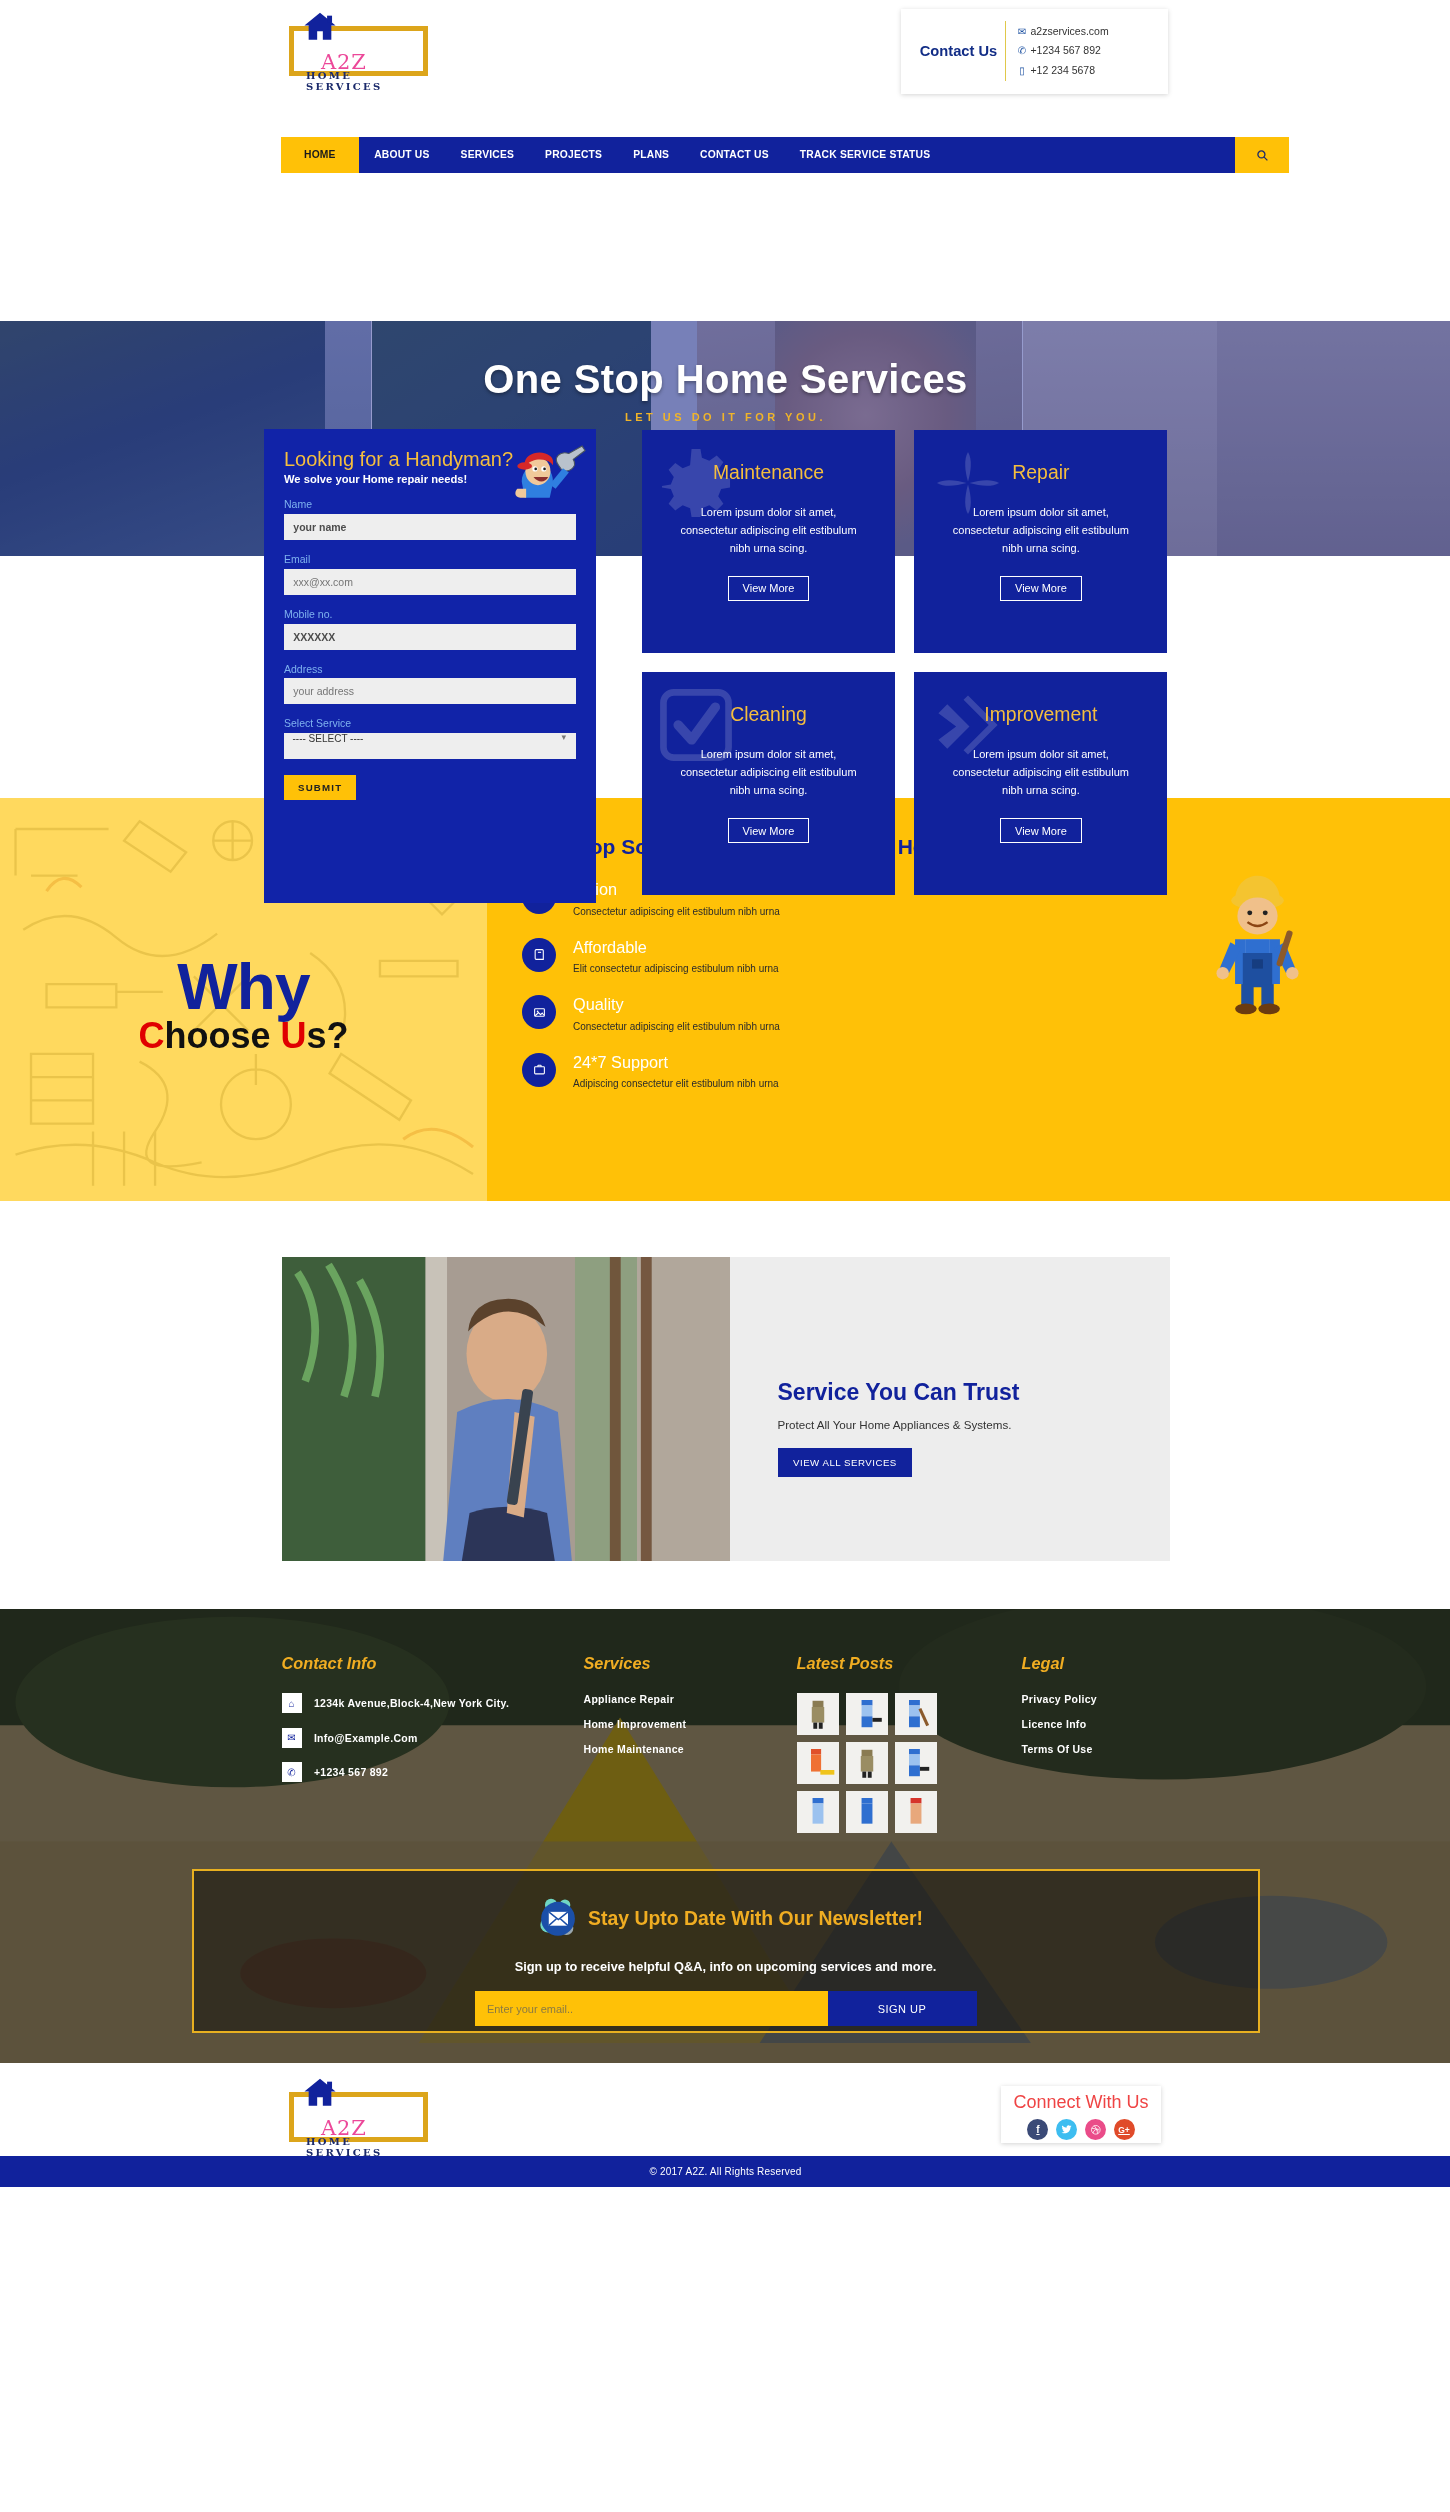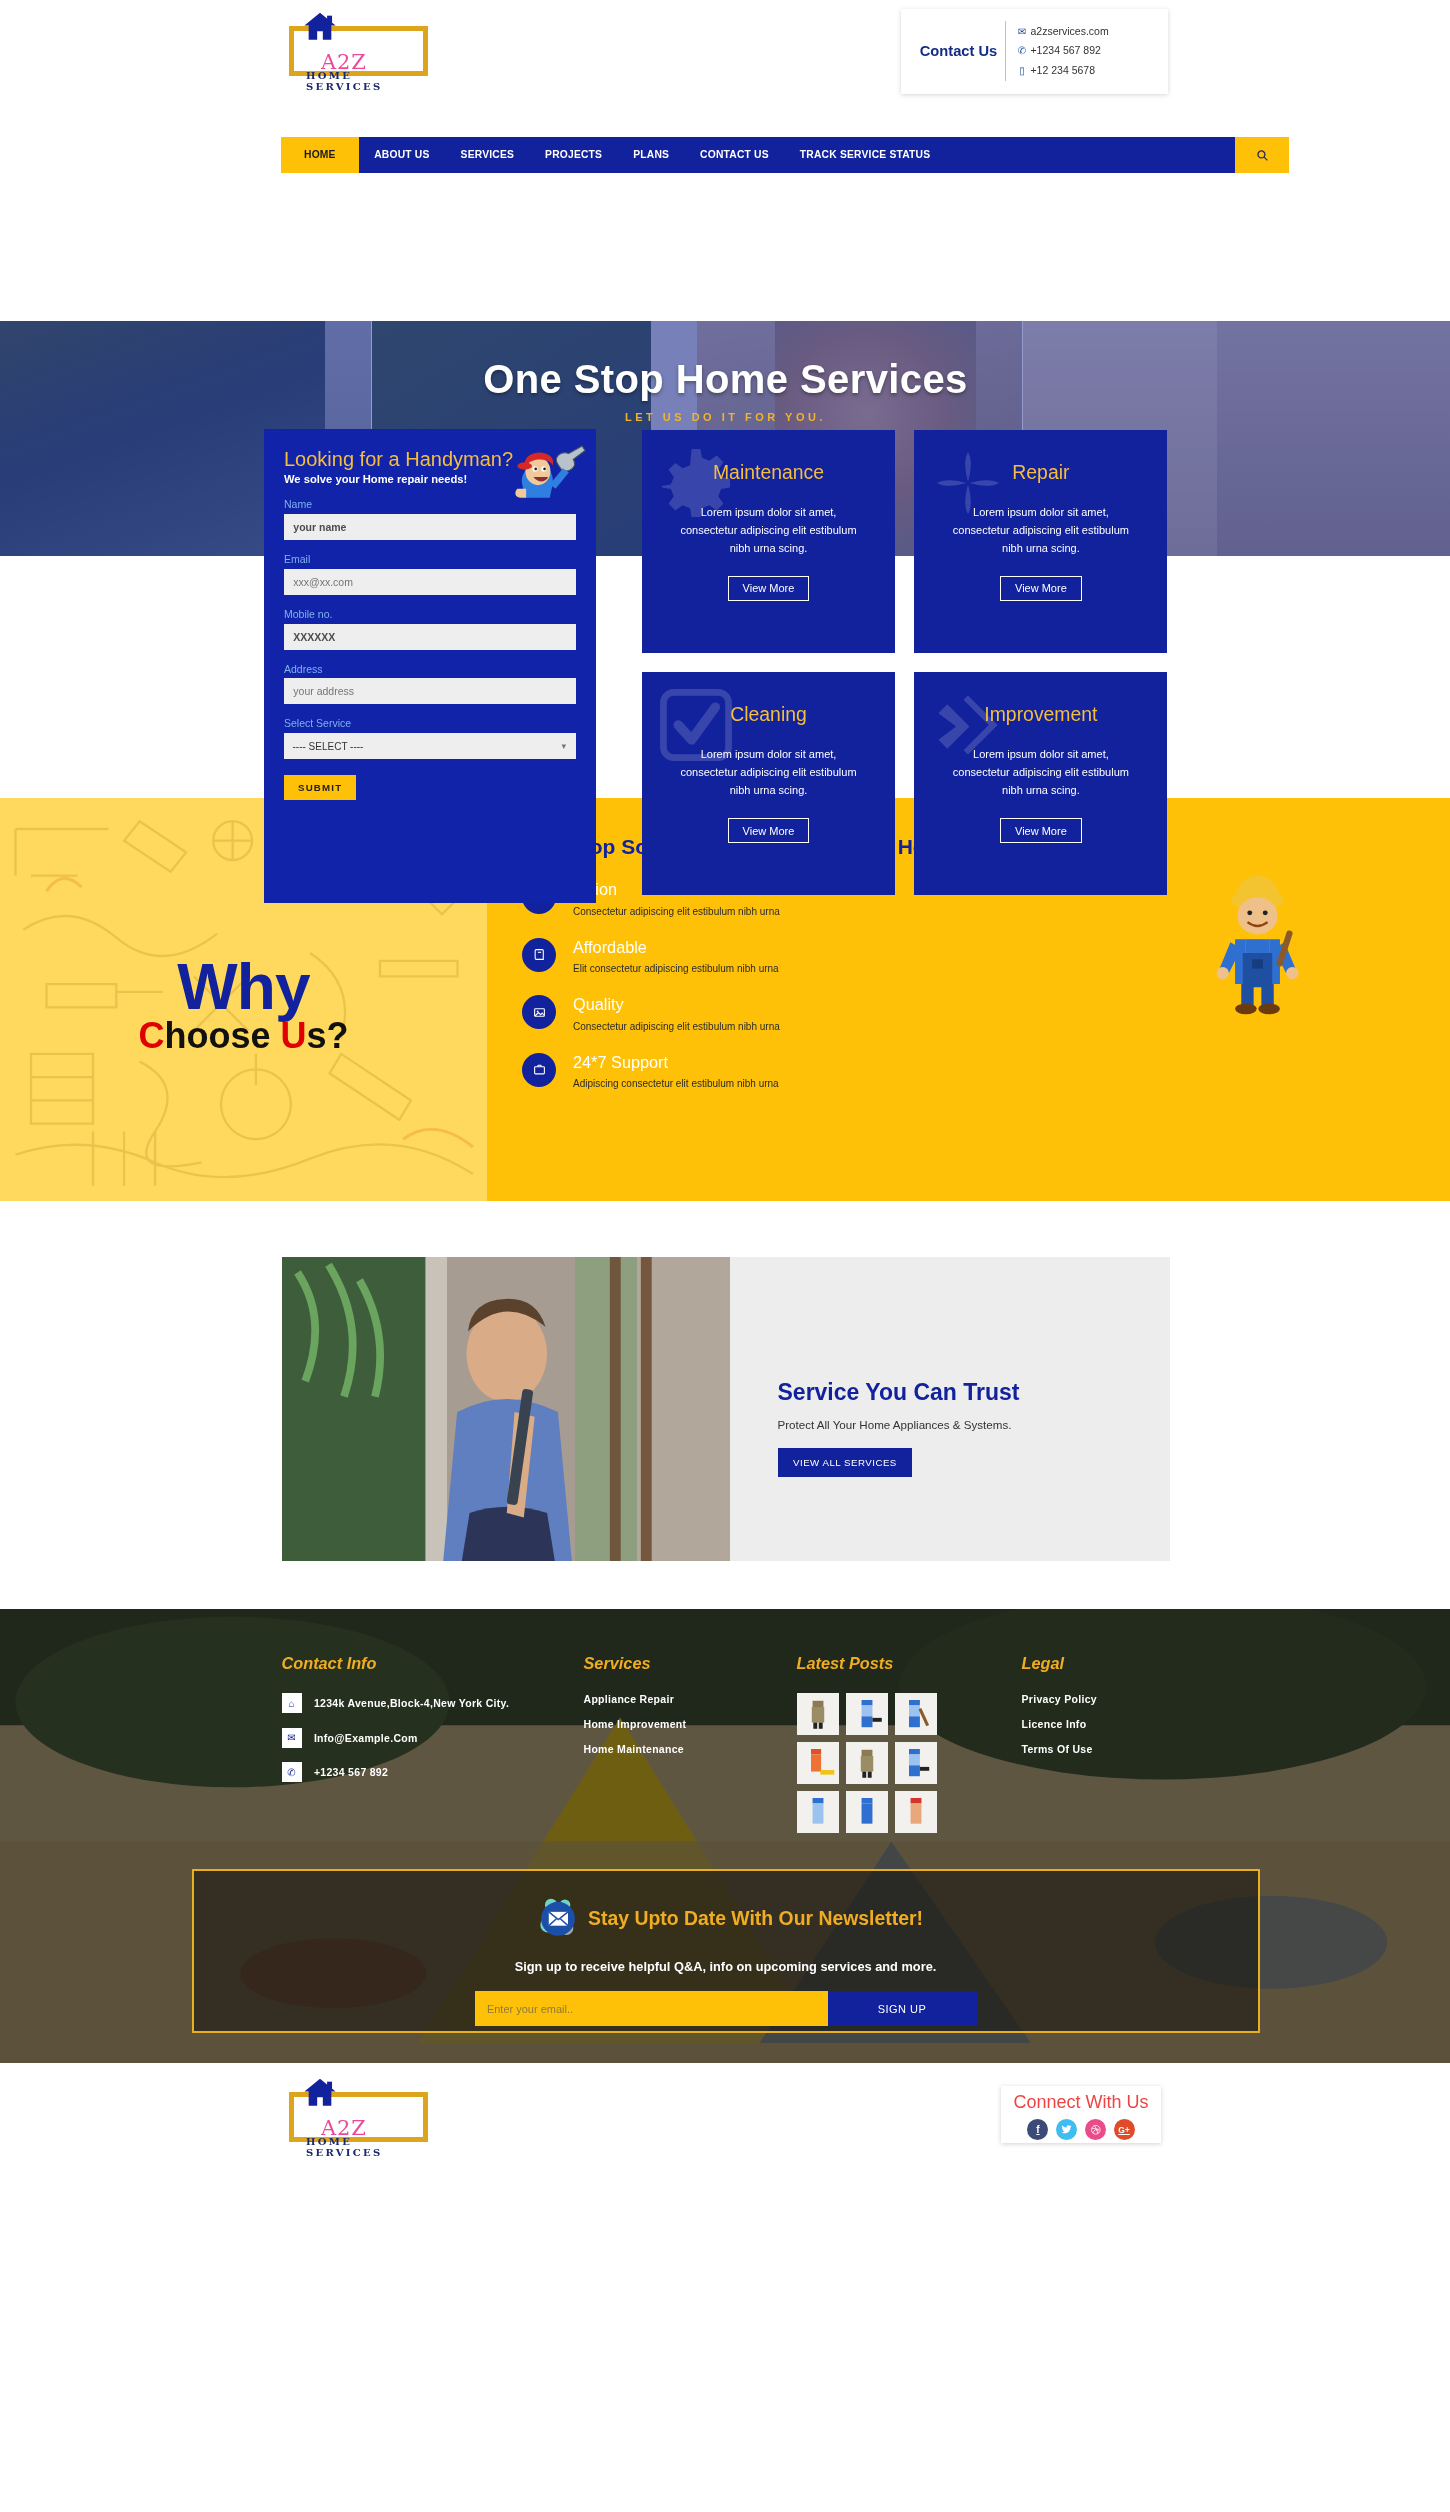--- a/index.html
+++ b/index.html
@@ -82,21 +82,21 @@
   }
   .form-title { color: #f5be3e; font-size: 20px; font-weight: normal; }
   .form-tagline { color: #fff; font-size: 11.2px; font-weight: bold; margin-top: 2.3px; }
   .field-label { color: #7fb2ef; font-size: 10.5px; margin-top: 13px; margin-bottom: 3.9px; }
   .field-input {
     width: 100%; height: 26px; background: #eeeeee; border: 0; outline: none;
     padding: 0 9.3px; font-size: 10.5px; color: #555; font-family: "Liberation Sans", sans-serif;
   }
   .field-input.bold { font-weight: bold; color: #4c4c4c; }
   .select-box {
-    width: 100%; height: 26px; background: #eeeeee; display: flex; align-items: center;
+    width: 100%; height: 26px; background: #eeeeee; display: flex; align-items: flex-start;
     justify-content: space-between; padding: 0 8.5px; font-size: 10px; color: #333;
   }
   .select-box .caret { color: #777; font-size: 7.7px; }
   .submit-btn {
     margin-top: 15.5px; background: #ffc107; border: 0; color: #222; font-weight: bold;
     font-size: 9.7px; letter-spacing: 1.2px; padding: 7px 14px; cursor: pointer;
     font-family: "Liberation Sans", sans-serif;
   }
   .handyman { position: absolute; right: 7.7px; top: 14px; width: 81px; height: 85px; }
 
@@ -659,14 +659,15 @@
           <svg width="11.6" height="11.6" viewBox="0 0 24 24" fill="none" stroke="#fff" stroke-width="1.6">
               <circle cx="12" cy="12" r="9"></circle>
               <path d="M4 9q9-1 14 6 M6 19q3-10 13-8 M9 3.5q6 6 7 17"></path>
             </svg>
         </a>
         <a class="soc" href="#" style="background:#e04b2a;font-size:8.5px">G+</a>
       </div>
     </div>
   </div>
 
+  <div class="copyright">© 2017 A2Z. All Rights Reserved</div>
 </div>
 
 
 </body></html>

